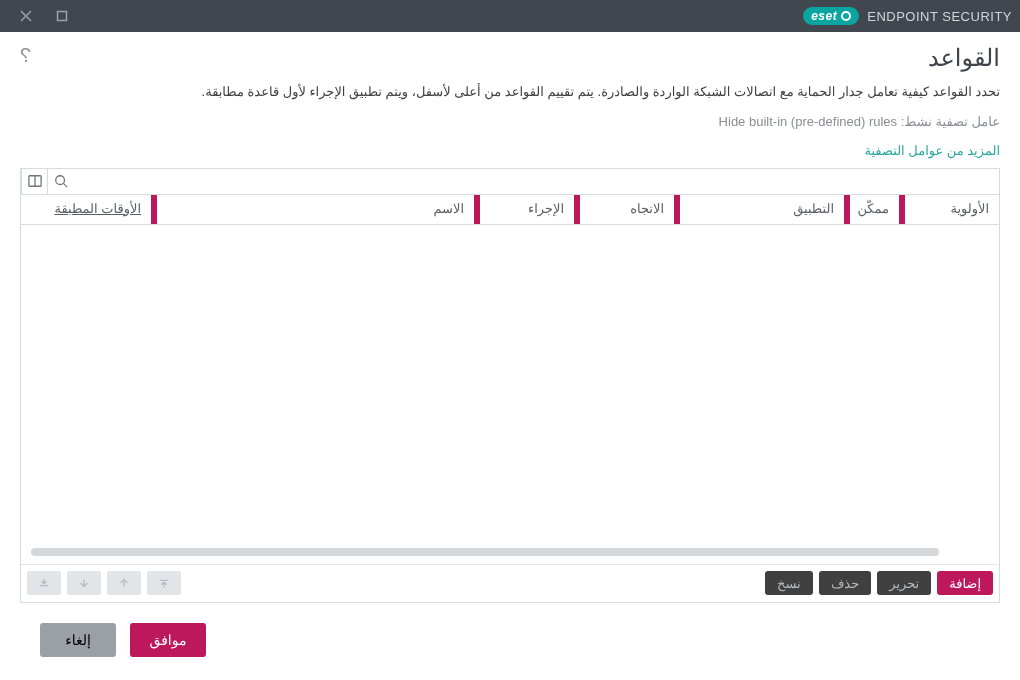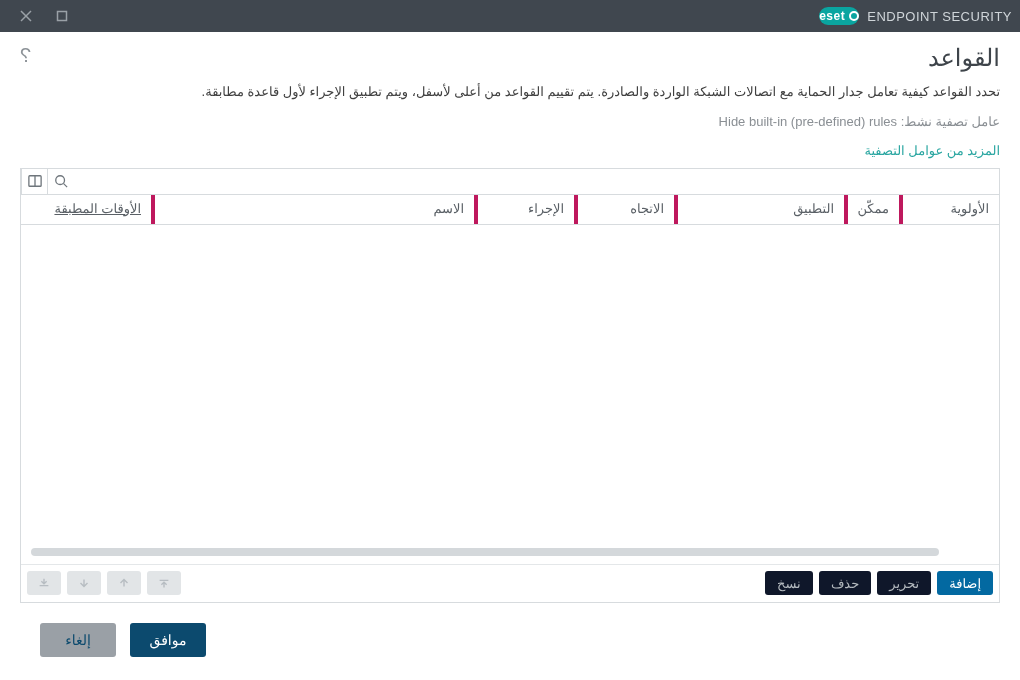--- a/index.html
+++ b/index.html
@@ -9,22 +9,22 @@
     height: 32px; background: #40474f; color: #d6dadc;
     display: flex; align-items: center; justify-content: space-between;
     padding: 0 8px; direction: ltr;
   }
   .titlebar-left { display: flex; align-items: center; gap: 16px; padding-left: 8px;}
   .titlebar-right { display: flex; align-items: center; gap: 8px; font-weight: 300; letter-spacing: 1px; font-size: 13px; color:#cfd5d9;}
   .win-btn { width: 20px; height: 20px; display:flex; align-items:center; justify-content:center; color:#9aa1a7; }
   .win-btn svg { width:12px; height:12px; stroke:#9aa1a7; }
   .brand-badge {
     background:#0aa5a0; color:#fff; font-weight:700; font-size:12px;
-    padding:2px 0; border-radius:10px; letter-spacing:0.5px;
-    display:inline-flex; align-items:center; gap:4px;
+    padding:2px 8px; border-radius:10px; letter-spacing:0.5px;
+    display:inline-flex; align-items:center; gap:4px;font-style:italic;
   }
   .brand-badge .dot{ width:10px;height:10px;border:2px solid #fff;border-radius:50%; display:inline-block;}
   .product-name { font-size:13px; letter-spacing:0.5px; }
 
   
   .content { padding: 12px 20px 0 20px; height: calc(680px - 32px); display:flex; flex-direction:column; direction: rtl;}
   .header-row { display:flex; justify-content:space-between; align-items:flex-start; }
   .page-title { font-size:24px; color:#3e444a; font-weight:400; }
   .help-icon { font-size:20px; color:#8d9398; transform: scaleX(-1); }
   .description { color:#404040; font-size:13px; margin-top:10px; line-height:1.5; }
@@ -32,53 +32,53 @@
   .more-filters { color:#2aa6a1; font-size:13px; margin-top:14px; cursor:pointer; display:inline-block;}
 
   
   .panel { border:1px solid #d7dbde; margin-top:10px; flex:0 0 auto; display:flex; flex-direction:column; height:435px; }
   .panel-toolbar { height:26px; border-bottom:1px solid #d7dbde; display:flex; flex-direction:row-reverse; align-items:stretch; }
   .tb-search { width:980px; }
   .tb-btn { width:28px; border-right:1px solid #d7dbde; display:flex; align-items:center; justify-content:center; color:#6f767c; }
   .tb-btn:last-child{ border-right:none;}
   .tb-btn svg{ width:14px; height:14px; stroke:#6f767c; fill:none; stroke-width:1.5;}
   .table-head { height:30px; display:flex; flex-direction:row; border-bottom:1px solid #d7dbde; font-size:13px; color:#5a6066; background:#fff;}
-  .th { padding:6px 10px; border-left:4px solid #be185d; text-align:right; white-space:nowrap; overflow:hidden;}
+  .th { padding:6px 10px; border-left:6px solid #be185d; text-align:right; white-space:nowrap; overflow:hidden;}
   .th:last-child{border-left:none;text-decoration:underline;}
   .col-priority{ width:100px;}
   .col-enabled{ width:55px;}
   .col-app{ width:170px;padding-left:20px;}
   .col-dir{ width:100px;}
   .col-action{ width:100px;}
   .col-name{ flex:1;}
   .col-times{ width:130px;}
   .table-body{ flex:1; background:#fff; position:relative;}
   .hscroll{ position:absolute; left:10px; right:60px; bottom:8px; height:8px; background:#d4d8db; border-radius:4px;}
   .panel-footer{ height:38px; border-top:1px solid #e4e7e9; display:flex; align-items:center; justify-content:space-between; padding:0 6px; background:#fff;}
   .footer-right, .footer-left{ display:flex; gap:6px; }
   .pf-btn{
     min-width:48px; height:24px; border-radius:3px; font-size:13px;
     display:flex; align-items:center; justify-content:center; padding:0 12px;
-    background:#0f172a; color:#b4babf; border:none;
+    background:#404040; color:#b4babf; border:none;
   }
-  .pf-btn.primary{ background:#0369a1; color:#fff; }
+  .pf-btn.primary{ background:#be185d; color:#fff; }
   .pf-icon{
     width:34px; height:24px; border-radius:3px; background:#e2e5e7; color:#b7bdc2;
     display:flex; align-items:center; justify-content:center; border:none;
   }
   .pf-icon svg{ width:14px; height:14px; fill:#b7bdc2; }
 
   
   .dialog-footer{ padding:20px; display:flex; gap:14px; direction:rtl; justify-content:flex-end;}
   .dlg-btn{
     min-width:76px; height:34px; border:none; border-radius:3px; font-size:14px;
     display:flex; align-items:center; justify-content:center; cursor:pointer;
   }
-  .dlg-ok{ background:#0c4a6e; color:#fff; }
-  .dlg-cancel{ background:#9aa0a6; color:#0c4a6e; }
+  .dlg-ok{ background:#be185d; color:#fff; }
+  .dlg-cancel{ background:#9aa0a6; color:#000000; }
 </style>
 </head>
 <body>
 
 <div class="titlebar">
   <div class="titlebar-left">
     <div class="win-btn">
       <svg viewBox="0 0 12 12">
           <line x1="1" y1="1" x2="11" y2="11" stroke-width="1.5"></line>
           <line x1="11" y1="1" x2="1" y2="11" stroke-width="1.5"></line>

